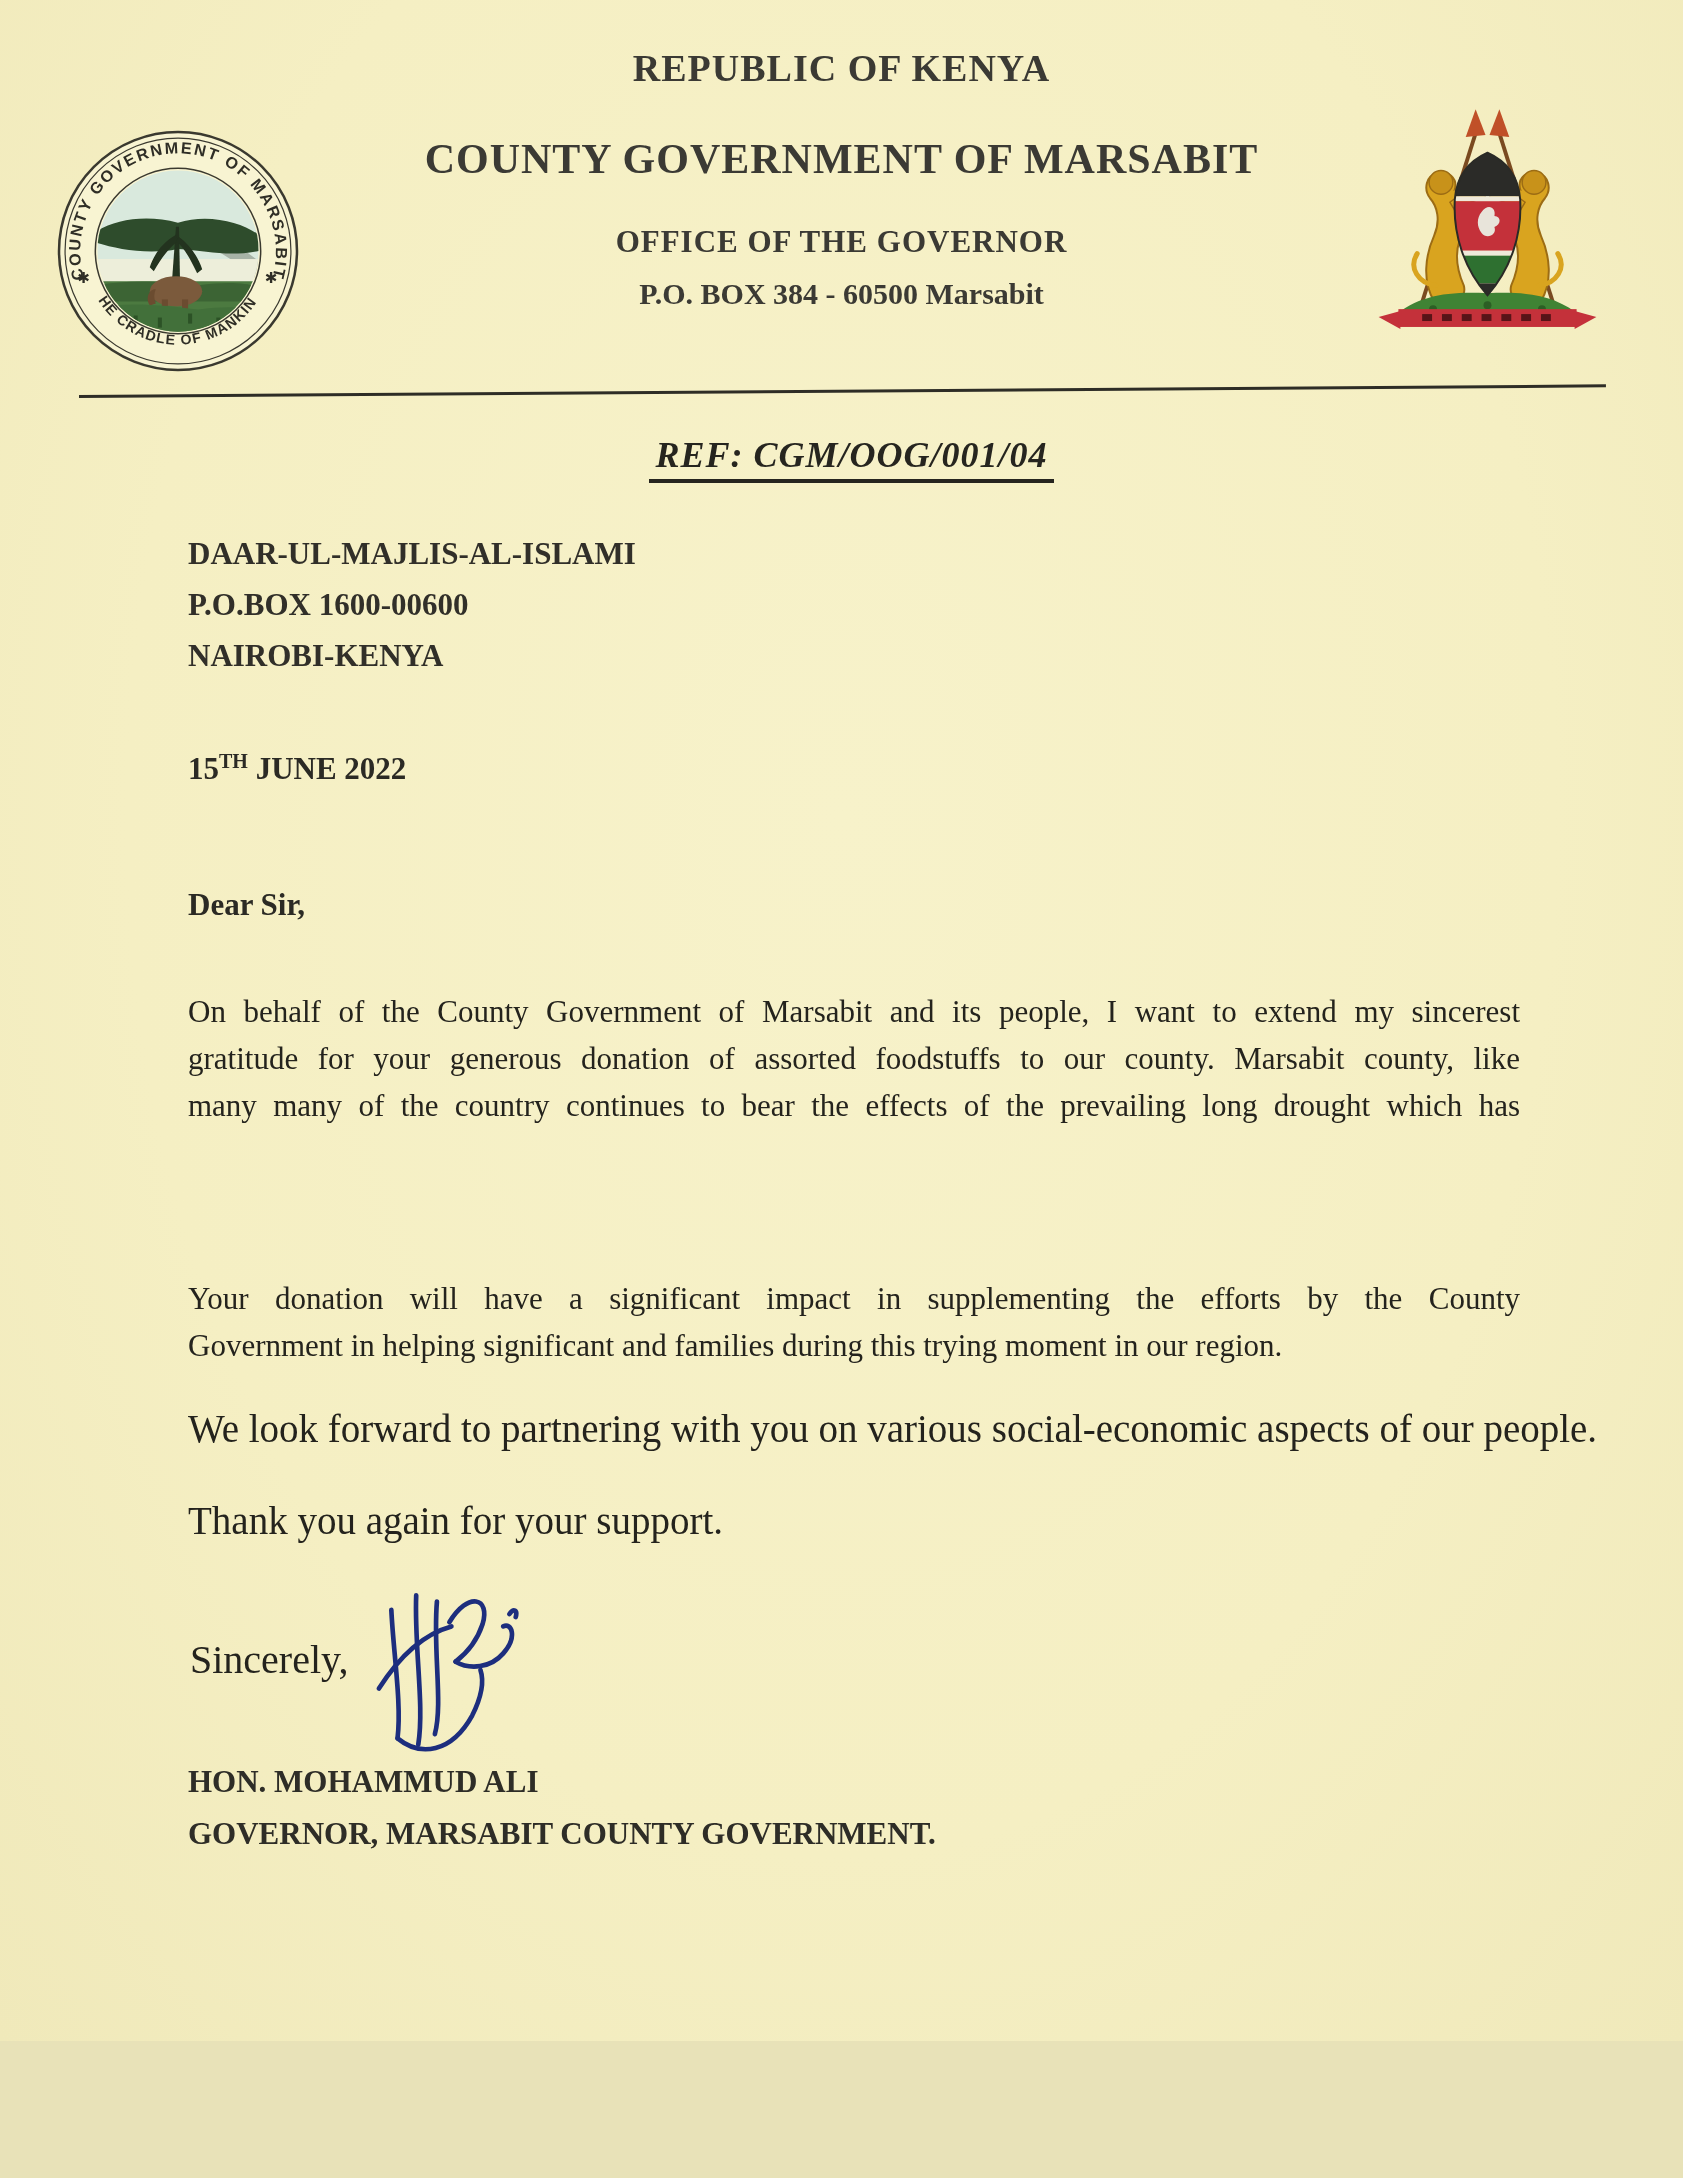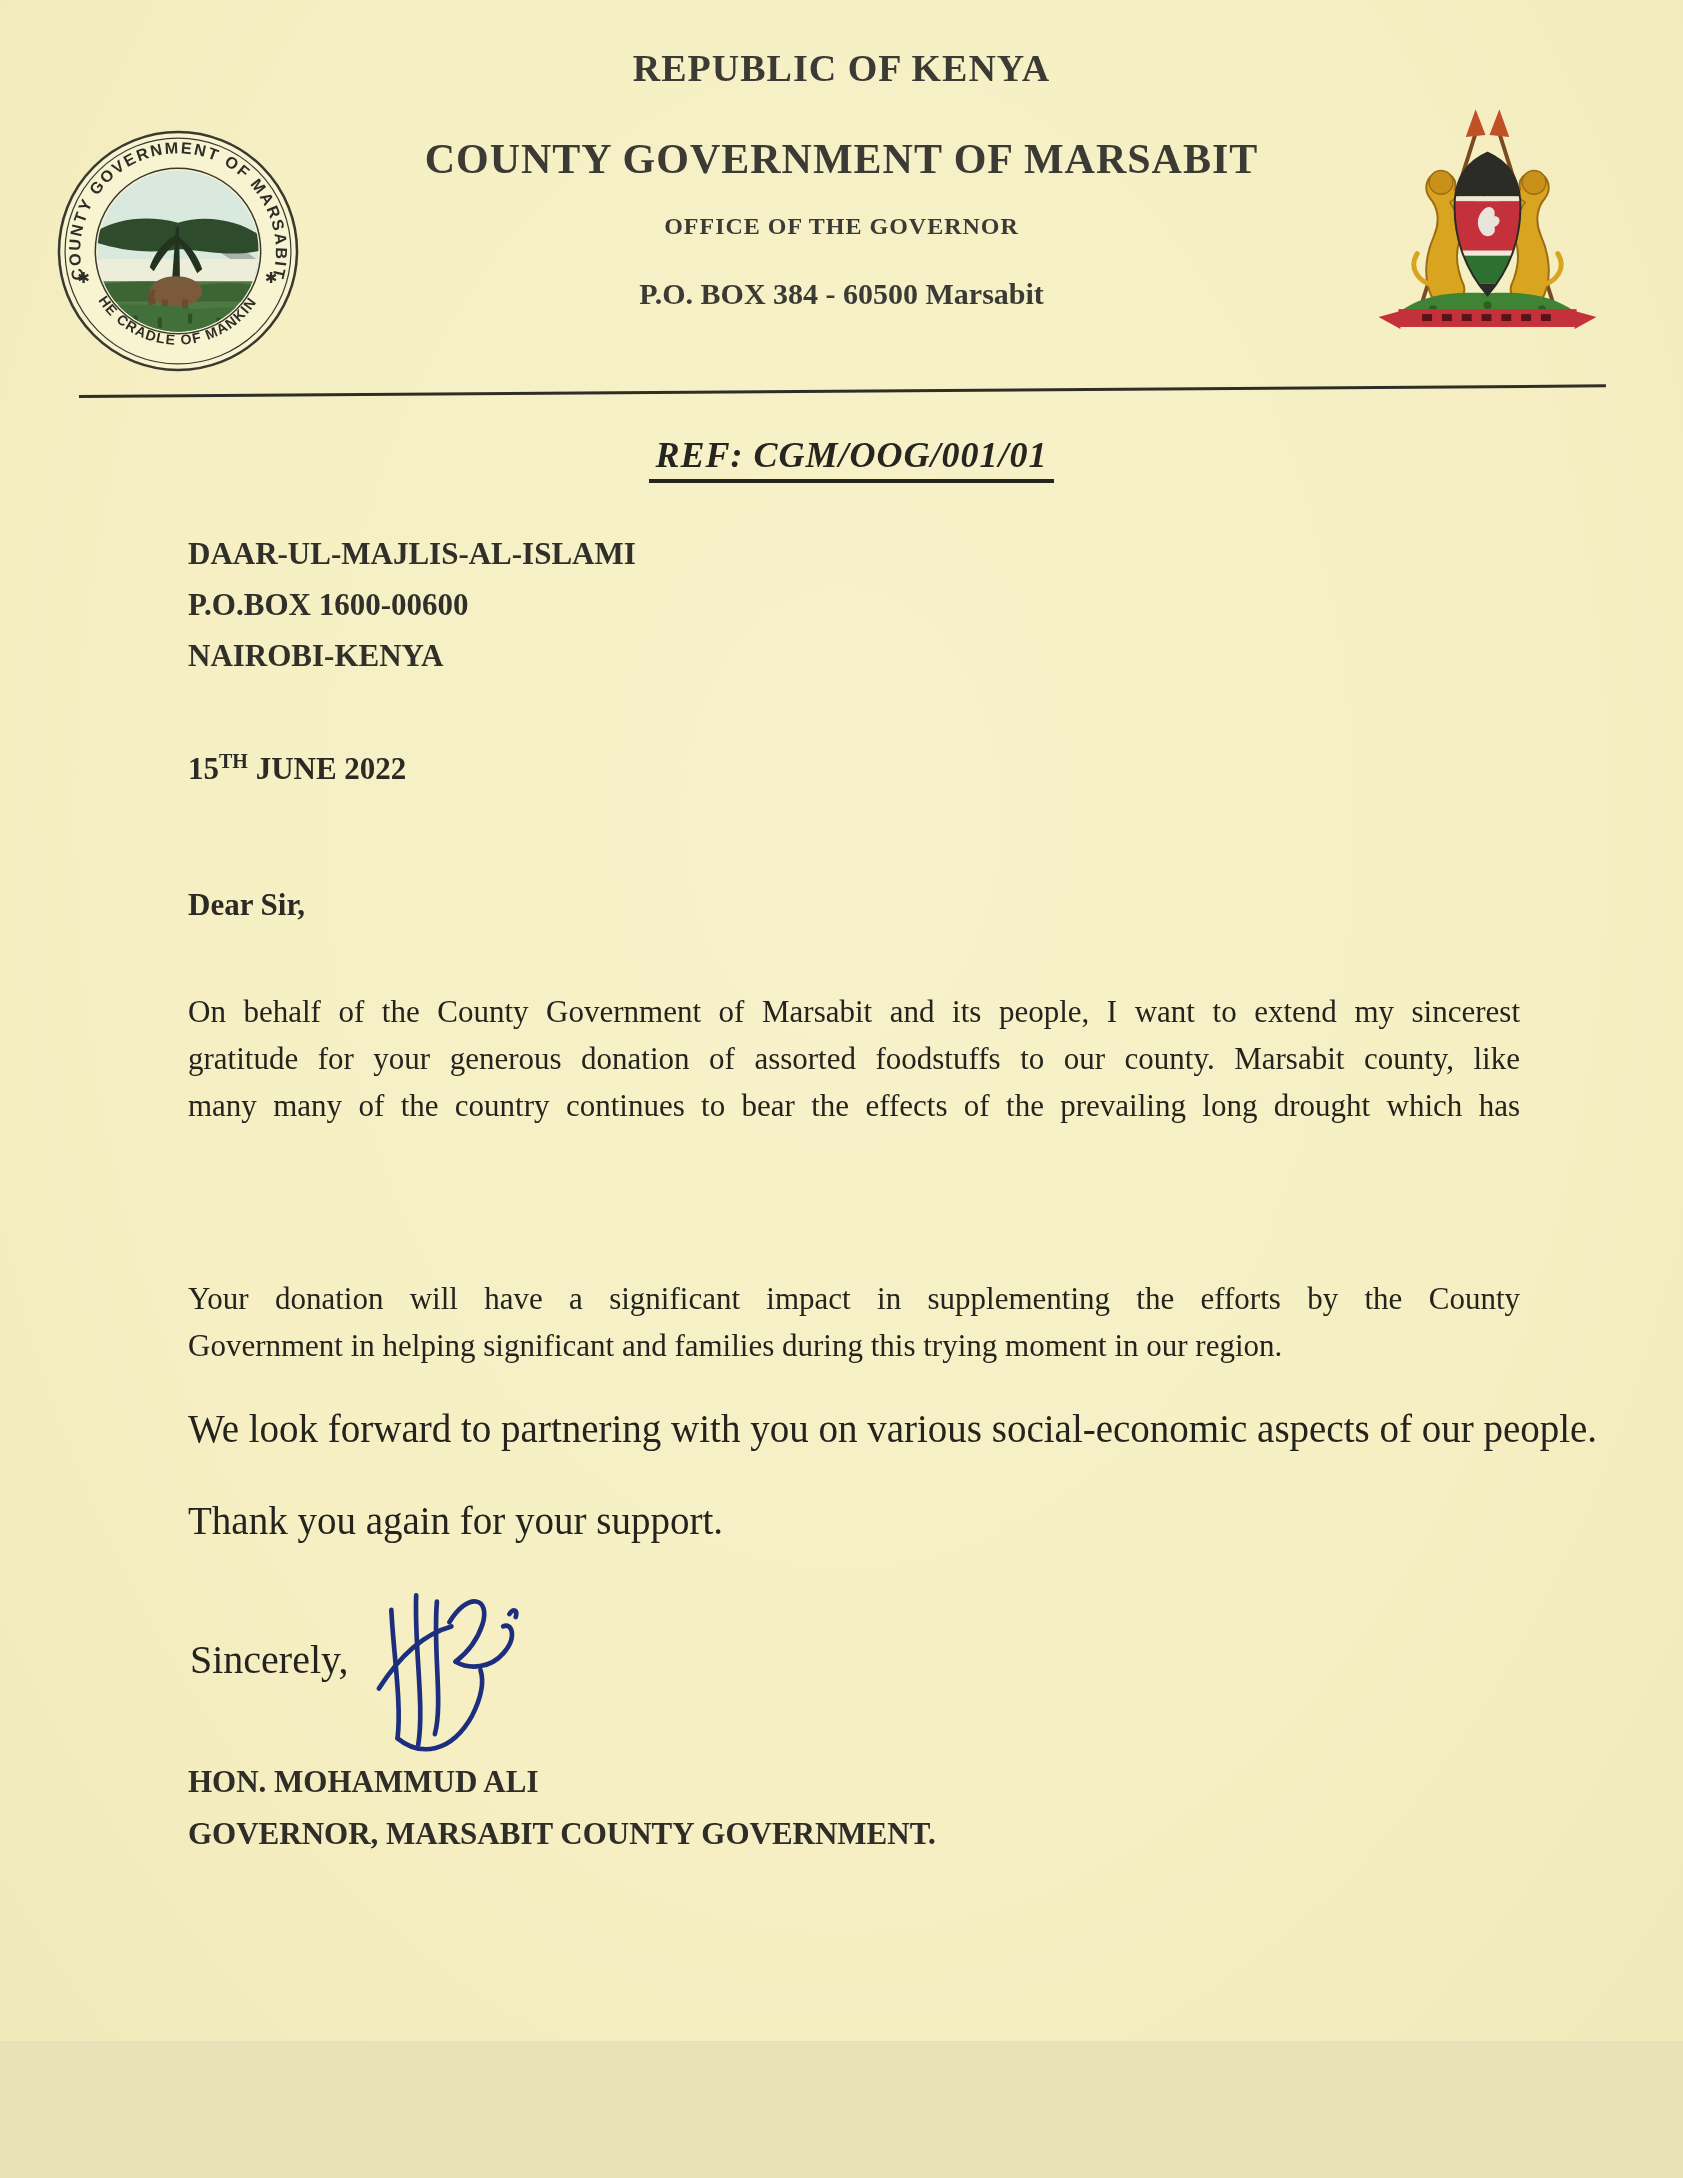--- a/index.html
+++ b/index.html
@@ -11,21 +11,21 @@
   #page{
     position:relative;width:1683px;height:2041px;overflow:hidden;
     background:radial-gradient(ellipse at 50% 40%, #f7f2ca 0%, #f5efc3 60%, #f0e9ba 100%);
     color:#26251f;
   }
   .abs{position:absolute;}
   
   .hdr{left:0;width:1683px;text-align:center;font-weight:bold;color:#3b3a34;}
   .hdr1{top:46px;font-size:38px;letter-spacing:1px;}
   .hdr2{top:135px;font-size:42px;letter-spacing:1px;}
-  .hdr3{top:213px;font-size:24px;letter-spacing:1px;}
+  .hdr3{top:224px;font-size:31px;letter-spacing:1px;}
   .hdr4{top:277px;font-size:30px;}
   .rule{height:3px;background:#2e2d26;transform:rotate(-0.4deg);transform-origin:left center;}
   
   .ref{top:434px;left:0;width:1703px;text-align:center;}
   .ref span{
     display:inline-block;font-size:36px;font-weight:bold;font-style:italic;
     letter-spacing:1px;border-bottom:4px solid #26251f;padding:0 6px 3px 6px;color:#26251f;
   }
   
   .addr{left:188px;font-size:31px;font-weight:bold;line-height:51px;color:#312f29;}
@@ -152,21 +152,21 @@
         <rect x="110" y="180" width="80" height="20" fill="#2b2b28"></rect>
         <path d="M144,108 C150,99 159,103 157,112 C164,112 164,121 157,123 C160,131 149,136 144,129 C139,123 139,114 144,108 Z" fill="#e8e4da"></path>
       </g>
       <path d="M150,48 C168,56 181,70 183,95 C185,130 174,165 150,192 C126,165 115,130 117,95 C119,70 132,56 150,48 Z" fill="none" stroke="#2a2a26" stroke-width="2"></path>
     </svg>
   </div>
 
   <div class="abs rule" style="left:79px;top:395px;width:1527px;"></div>
 
   <div class="abs ref">
-    <span>REF: CGM/OOG/001/01</span>
+    <span>REF: CGM/OOG/001/04</span>
   </div>
 
   <div class="abs addr" style="top:528px;">
     <div>DAAR-UL-MAJLIS-AL-ISLAMI</div>
     <div>P.O.BOX 1600-00600</div>
     <div>NAIROBI-KENYA</div>
   </div>
 
   <div class="abs date"><span>15</span><sup>TH</sup><span> JUNE 2022</span></div>
 

